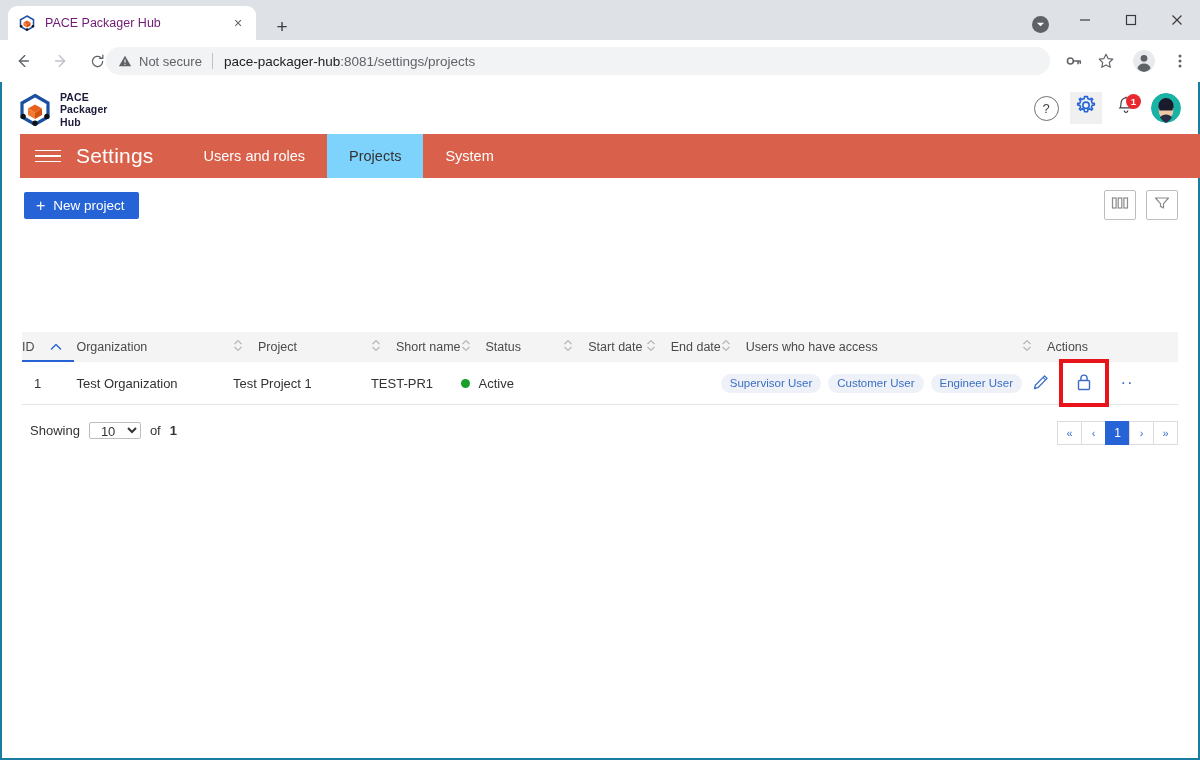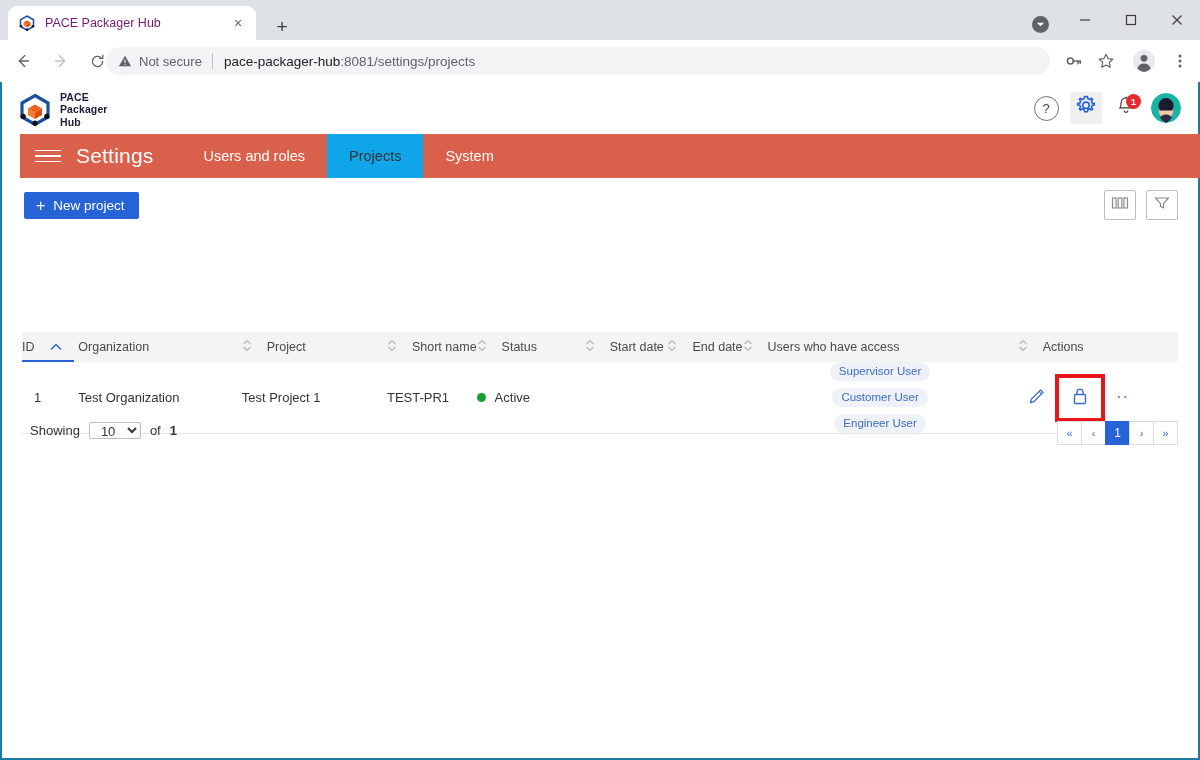--- a/index.html
+++ b/index.html
@@ -94,21 +94,21 @@
   .hamburger { width: 56px; display: flex; flex-direction: column; align-items: center; justify-content: center; gap: 4px; }
   .hamburger span { display: block; width: 26px; height: 1.6px; background: #ffffff; }
   .settings-title {
     display: flex; align-items: center; color: #ffffff; font-size: 21px;
     padding-right: 28px; letter-spacing: 0.2px;
   }
   .nav-tab {
     display: flex; align-items: center; padding: 0 22px; font-size: 14.5px;
     color: #ffffff; height: 44px;
   }
-  .nav-tab.selected { background: #0ea5e9; color: #333333; }
+  .nav-tab.selected { background: #7dd3fc; color: #333333; }
   .close-settings {
     margin-left: auto; display: flex; align-items: center; gap: 11px;
     color: #ffffff; font-size: 14px; padding-right: 18px;
   }
 
   .content { position: absolute; left: 2px; top: 96px; width: 1196px; height: 580px; background: #ffffff; }
 
   .btn-new {
     position: absolute; left: 22px; top: 14px; height: 27px; background: #2563d6; color: #fff;
     border: none; border-radius: 2px; display: flex; align-items: center; gap: 8px;
@@ -129,21 +129,21 @@
   }
   .th-inner { display: flex; align-items: center; gap: 15px; height: 30px; }
   th.id-col { position: relative; }
   th.id-col .underline { position: absolute; left: 0; bottom: 0; height: 2px; width: 52px; background: #2563d6; }
   table.grid tbody td {
     height: 39px; font-size: 13px; color: #333333; border-bottom: 1px solid #e6e6e6;
     vertical-align: middle; padding: 0; white-space: nowrap;
   }
   .status-cell { display: flex; align-items: center; gap: 9px; }
   .dot { width: 9px; height: 9px; border-radius: 50%; background: #17a02c; display: inline-block; }
-  .chips { display: flex; gap: 7px; align-items: center; flex-direction: column; }
+  .chips { display: flex; gap: 7px; align-items: center; }
   .chip {
     background: #eef1f7; color: #3b6ec4; font-size: 11.5px; border-radius: 10px;
     padding: 3px 9px 4px; white-space: nowrap;
   }
   .actions-cell { display: flex; align-items: center; gap: 6px; padding-left: 4px; }
   .act { width: 30px; height: 30px; display: flex; align-items: center; justify-content: center; position: relative; }
   .act.highlight { outline: 4px solid #e8141c; outline-offset: -1px; width: 44px; height: 42px; }
   .more-dots { color: #3b6ec4; font-size: 17px; letter-spacing: 1px; line-height: 0.4; width: 20px; text-align: center; }
 
   .pager-left { position: absolute; left: 28px; top: 244px; display: flex; align-items: center; gap: 9px; font-size: 13px; color: #333; }

